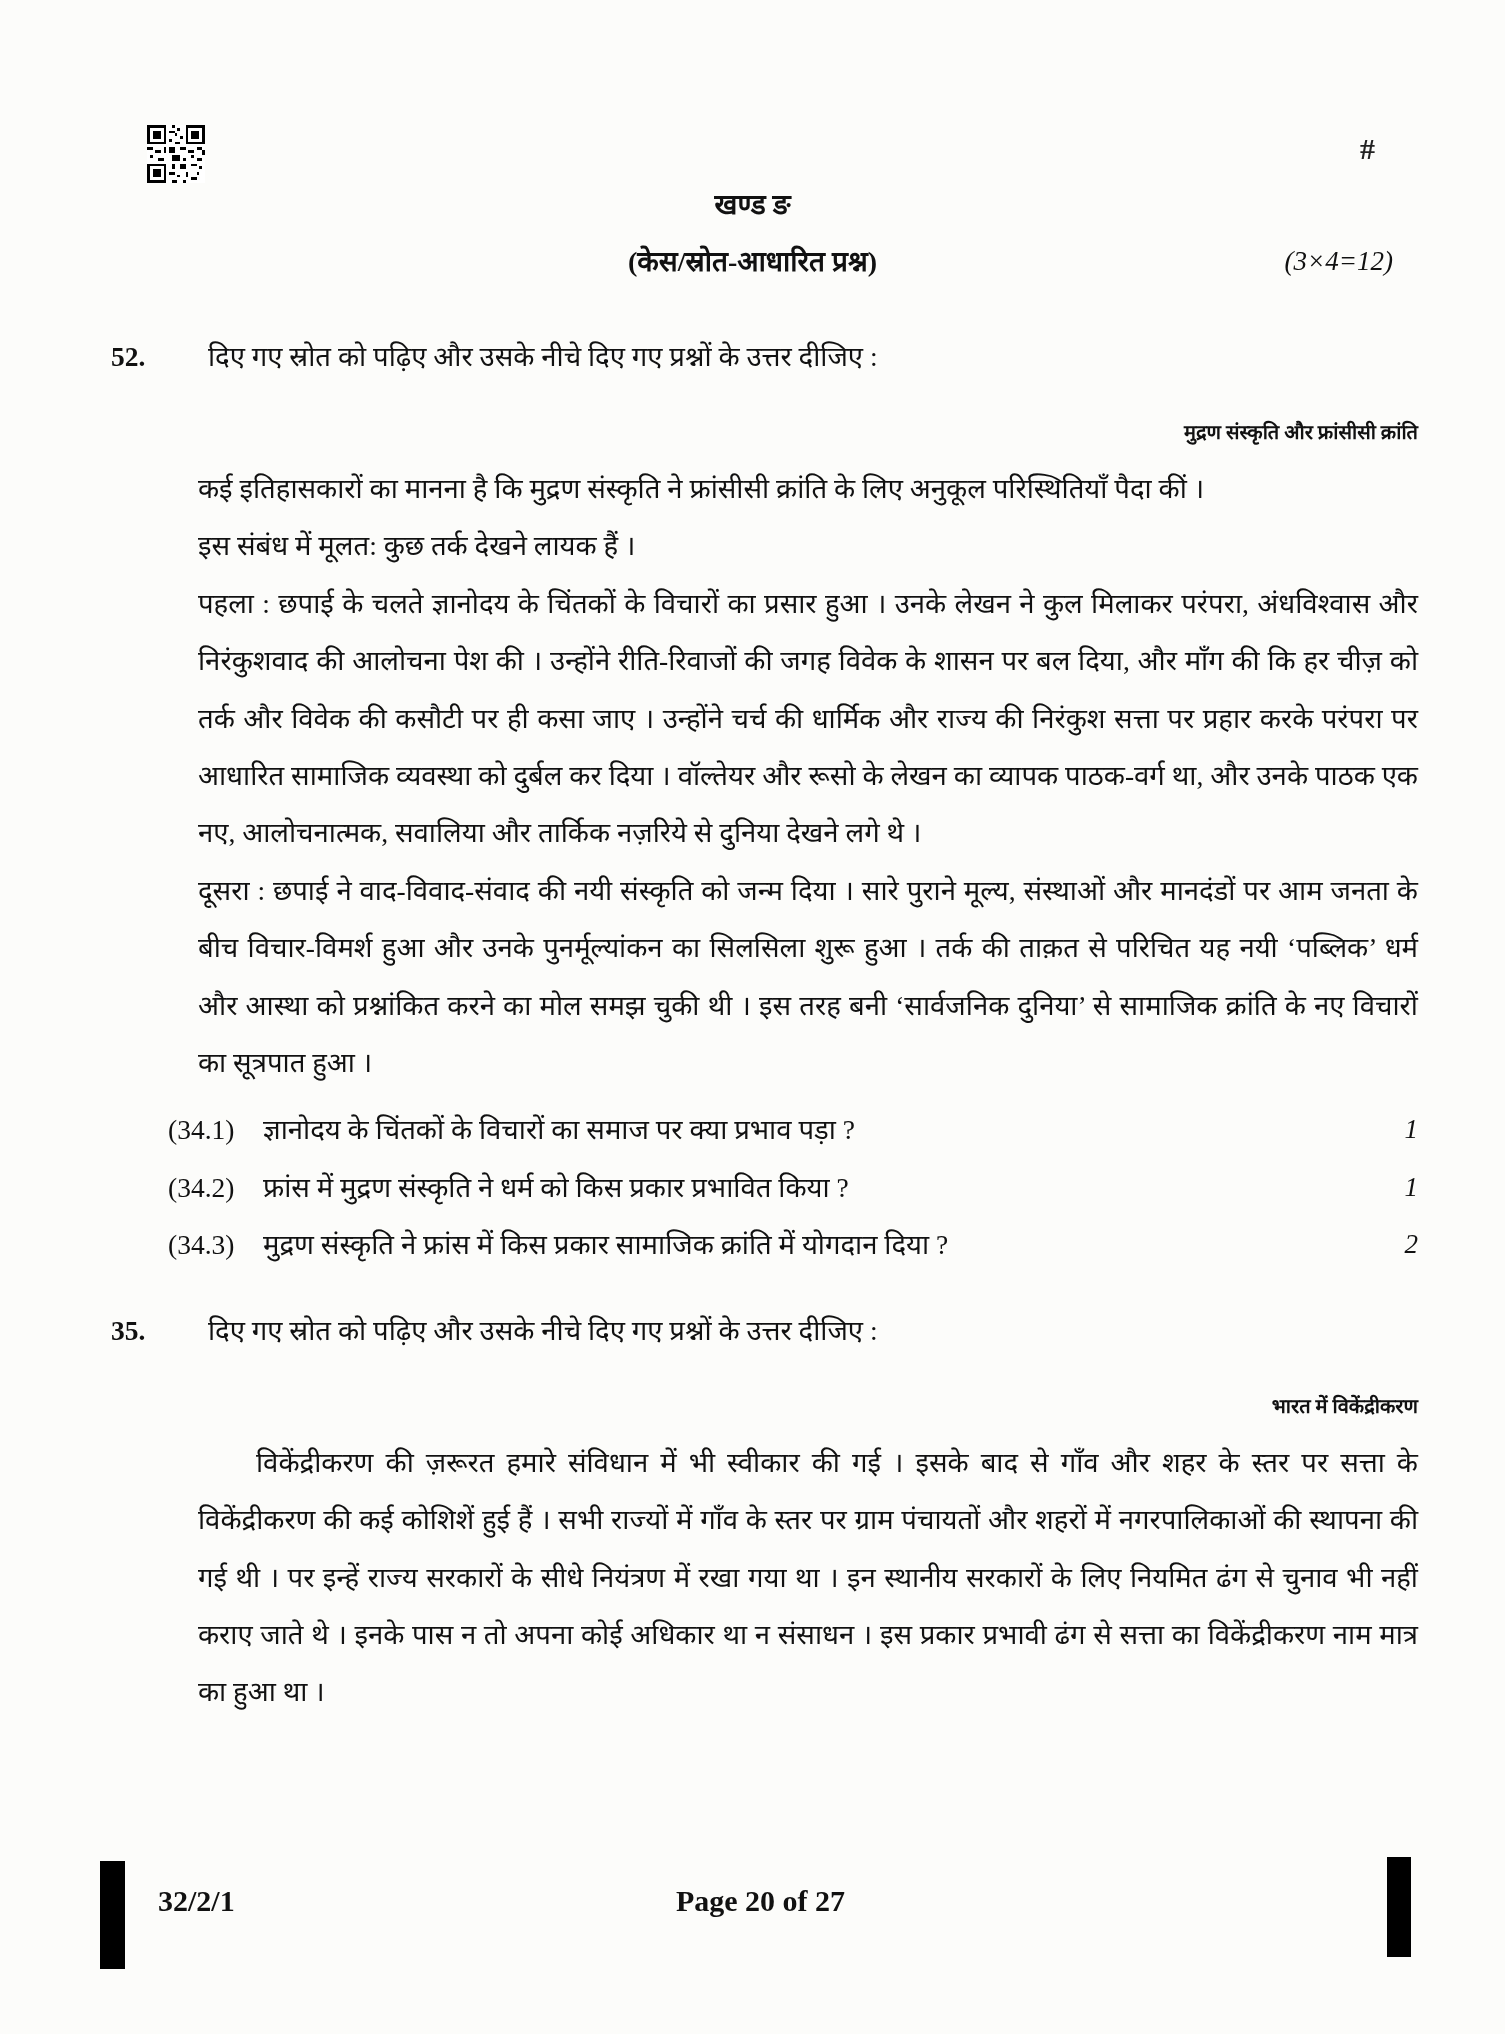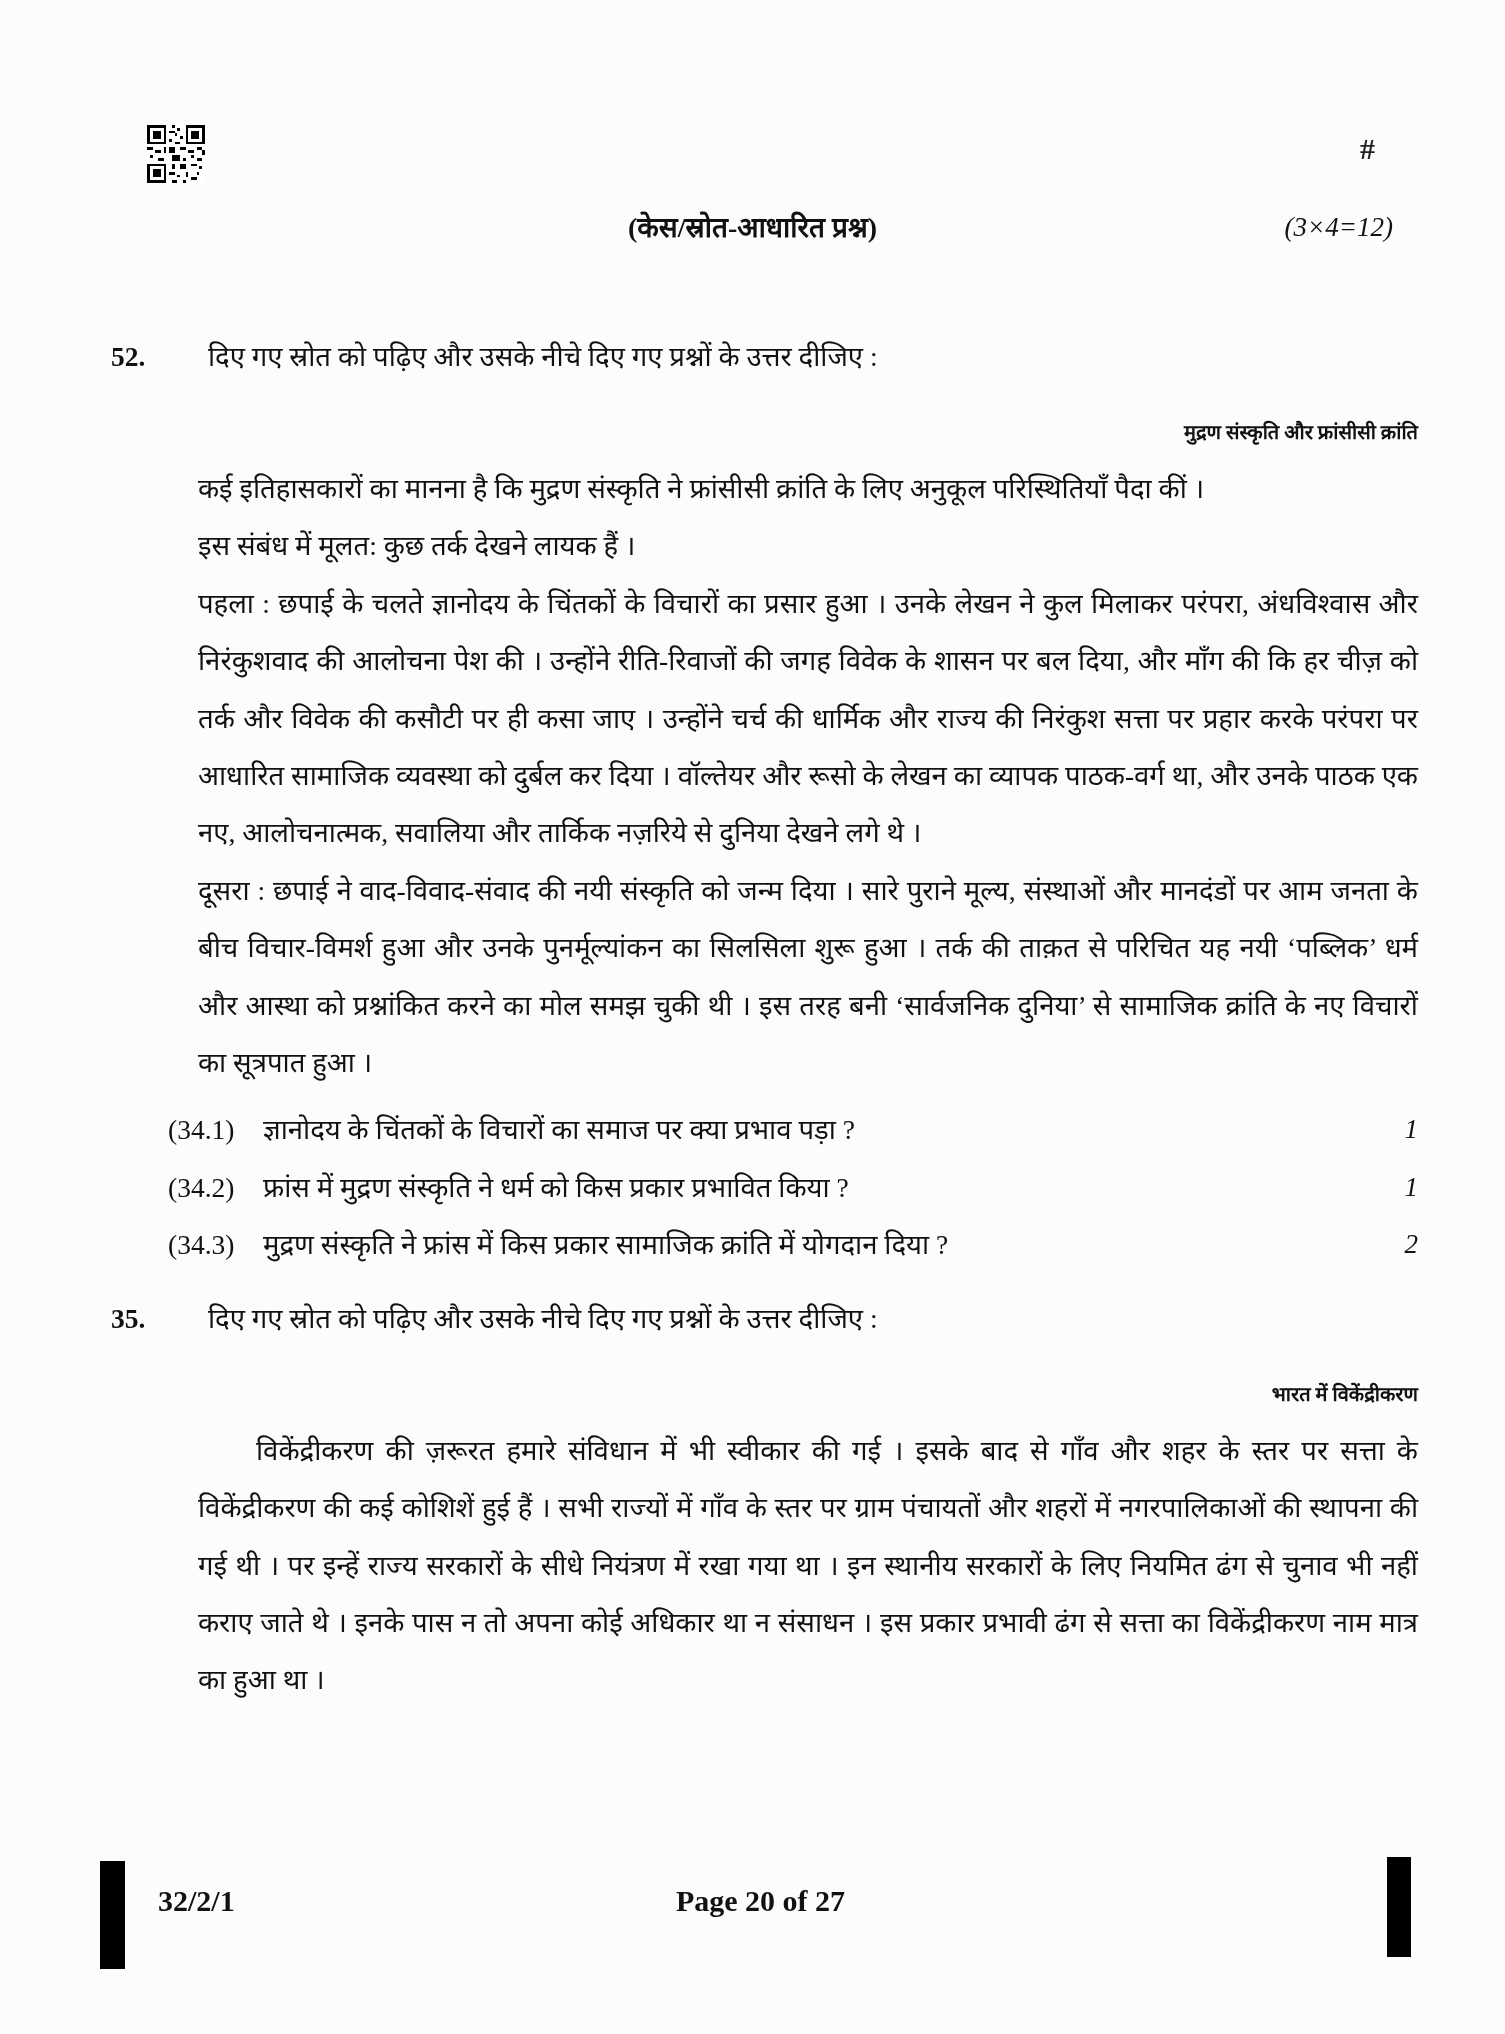--- a/index.html
+++ b/index.html
@@ -38,21 +38,21 @@
   }
   .body-text{margin-left:87px;}
   .body-text p{margin:0;text-align:justify;}
   .indent-first{text-indent:58px;}
   
   .subq{margin-top:10px;margin-left:57px;}
   .subq-row{display:flex;line-height:57.4px;}
   .subq-label{flex:0 0 95px;}
   .subq-text{flex:1;padding-right:20px;}
   .subq-marks{flex:0 0 40px;text-align:right;font-style:italic;font-size:27px;}
-  .q35-block{margin-top:22px;}
+  .q35-block{margin-top:34px;}
   
   .footer-bar-left{position:absolute;left:100px;top:1861px;width:25px;height:108px;background:#000;}
   .footer-bar-right{position:absolute;left:1387px;top:1857px;width:24px;height:100px;background:#000;}
   .footer-code{position:absolute;left:158px;top:1884px;font-size:30px;font-weight:bold;}
   .footer-page{position:absolute;left:8px;top:1884px;width:100%;text-align:center;font-size:30px;font-weight:bold;}
 </style>
 </head>
 <body>
 
 <div class="page">
@@ -104,20 +104,21 @@
         <rect x="16" y="19" width="2" height="1"></rect>
         <rect x="18" y="17" width="1" height="1"></rect>
       <rect x="9" y="20" width="2" height="1"></rect>
         <rect x="13" y="20" width="1" height="1"></rect>
     </g>
   </svg>
 
   <div class="hash">#</div>
 
   <div class="section-head">
+    <div class="section-title">खण्ड ङ</div>
     <div class="section-sub-row">
       <span class="section-subtitle">(केस/स्रोत-आधारित प्रश्न)</span>
       <span class="section-marks">(3×4=12)</span>
     </div>
   </div>
 
   <div class="content">
 
     <div class="q-row">
       <span class="q-num">52.</span>

